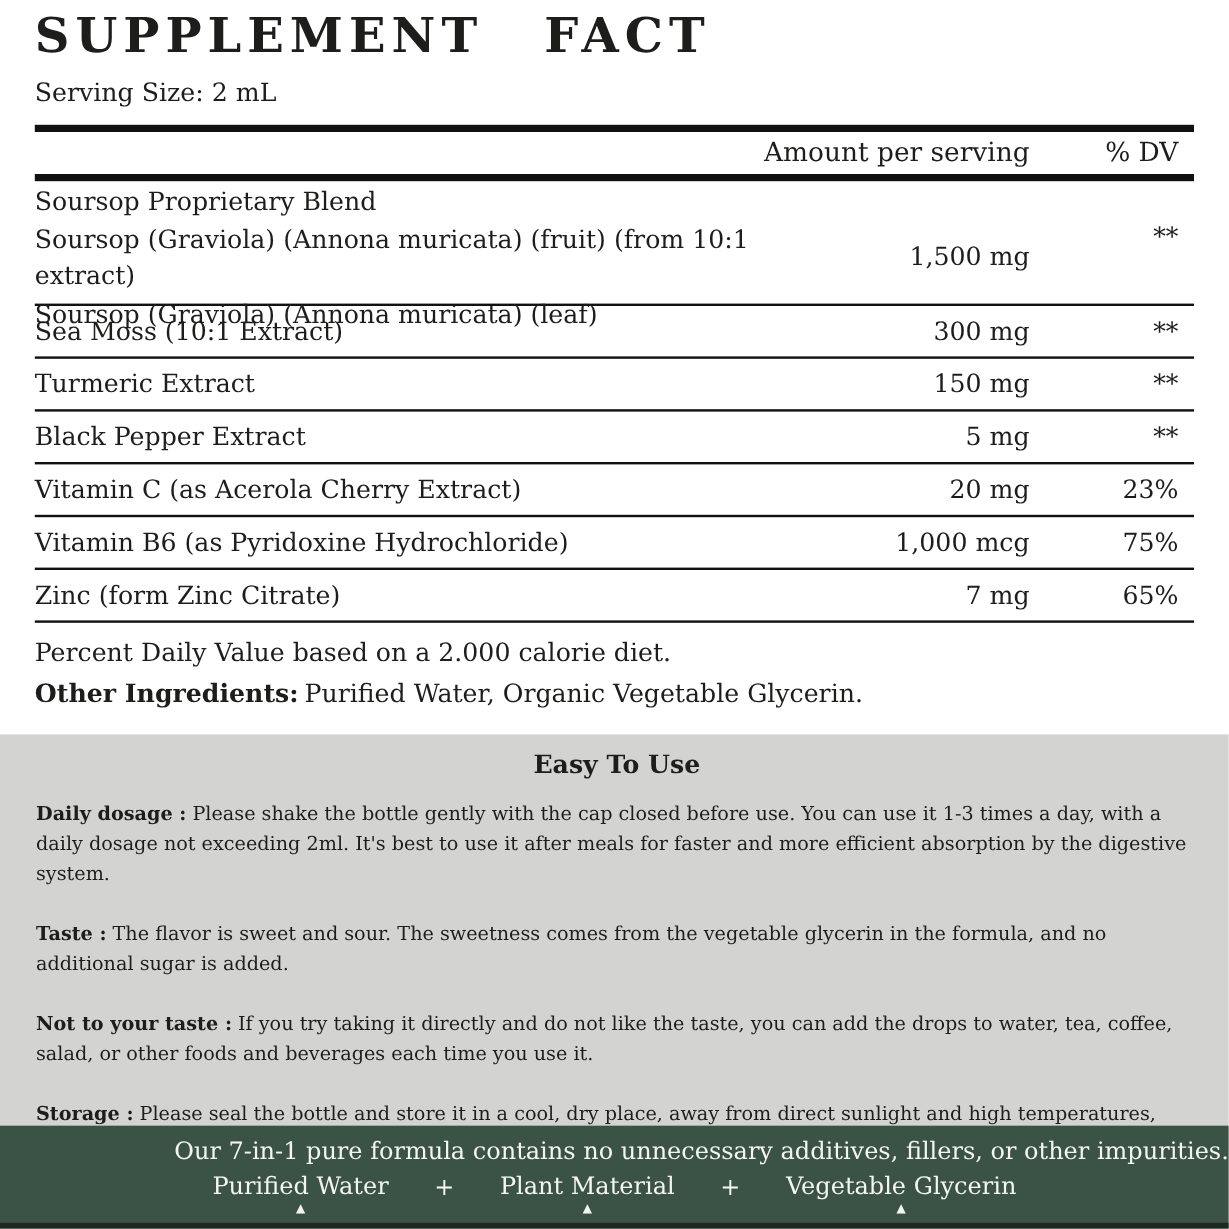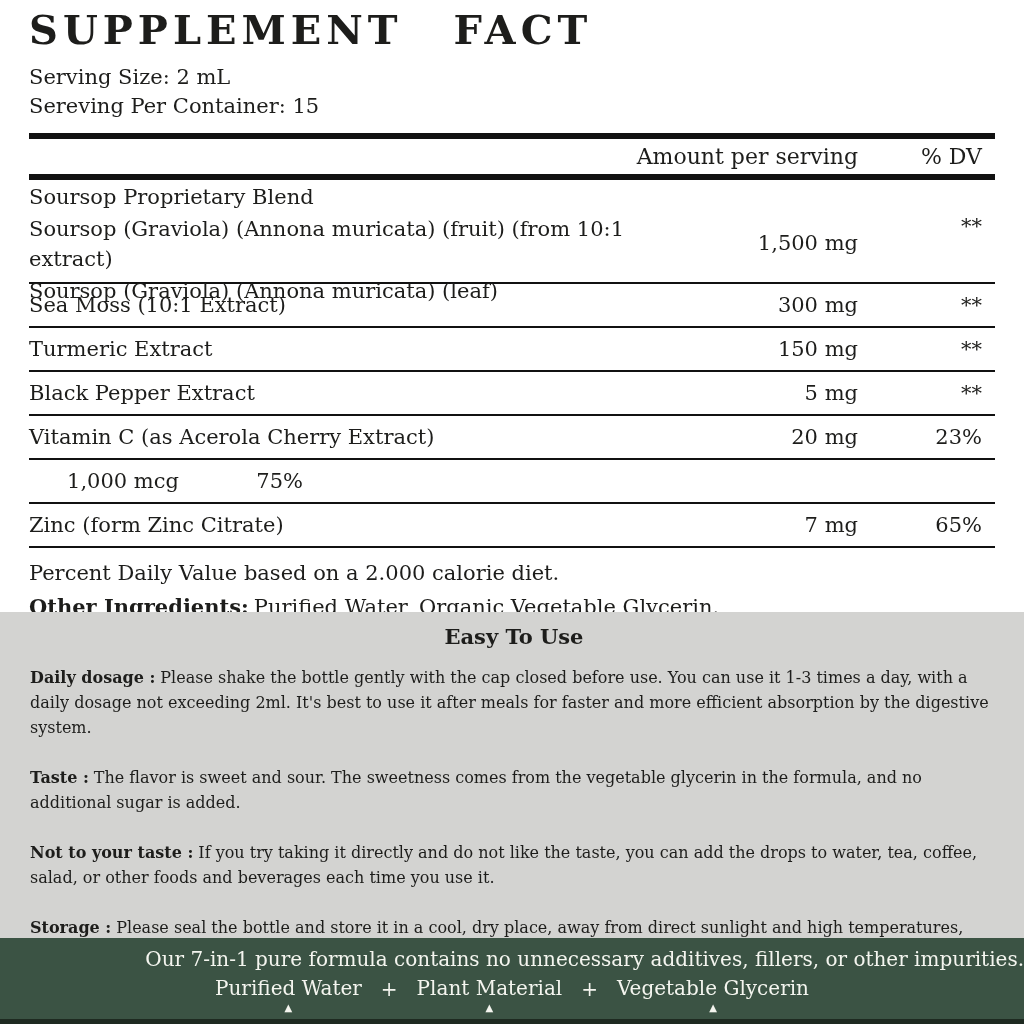--- a/index.html
+++ b/index.html
@@ -50,37 +50,36 @@
   .usage p b { margin-right: 5px; }
 
   
   .footer {
     position: relative; height: 86px; background: var(--green-bg, #3b5344);
     color: var(--footer-text, #f4f5ef); overflow: hidden;
   }
   .footer-headline { text-align: right; font-size: 20px; margin-top: 9px; }
   .footer-items {
     display: flex; justify-content: center; align-items: flex-start;
-    gap: 19px; margin-top: 5px; font-size: 20px;
+    gap: 38px; margin-top: 5px; font-size: 20px;
   }
   .footer-item { display: flex; flex-direction: column; align-items: center; }
   .footer-item .tri { font-size: 10px; line-height: 12px; margin-top: 2px; }
   .plus { line-height: 26px; }
   .footer-edge {
     position: absolute; left: 0; bottom: 0; width: 100%; height: 5px;
     background: #1e2a21;
   }
 </style>
 </head>
 <body>
 
 <div class="facts">
   <div class="title">SUPPLEMENT FACT</div>
   <div class="serving-line">Serving Size: 2 mL</div>
-  <div class="serving-line">Sereving Per Container: 15</div>
 
   <div class="tbl">
     <div class="rule thick"></div>
     <div class="hdr-row">
       <div class="hdr-spacer"></div>
       <div class="col-amount" style="width:auto">Amount per serving</div>
       <div class="col-dv">% DV</div>
     </div>
     <div class="rule thick"></div>
 
@@ -119,20 +118,21 @@
     <div class="rule thin"></div>
 
     <div class="t-row">
       <div class="t-name">Vitamin C (as Acerola Cherry Extract)</div>
       <div class="col-amount">20 mg</div>
       <div class="col-dv">23%</div>
     </div>
     <div class="rule thin"></div>
 
     <div class="t-row">
+      <div class="t-name">Vitamin B6 (as Pyridoxine Hydrochloride)</div>
       <div class="col-amount">1,000 mcg</div>
       <div class="col-dv">75%</div>
     </div>
     <div class="rule thin"></div>
 
     <div class="t-row">
       <div class="t-name">Zinc (form Zinc Citrate)</div>
       <div class="col-amount">7 mg</div>
       <div class="col-dv">65%</div>
     </div>

